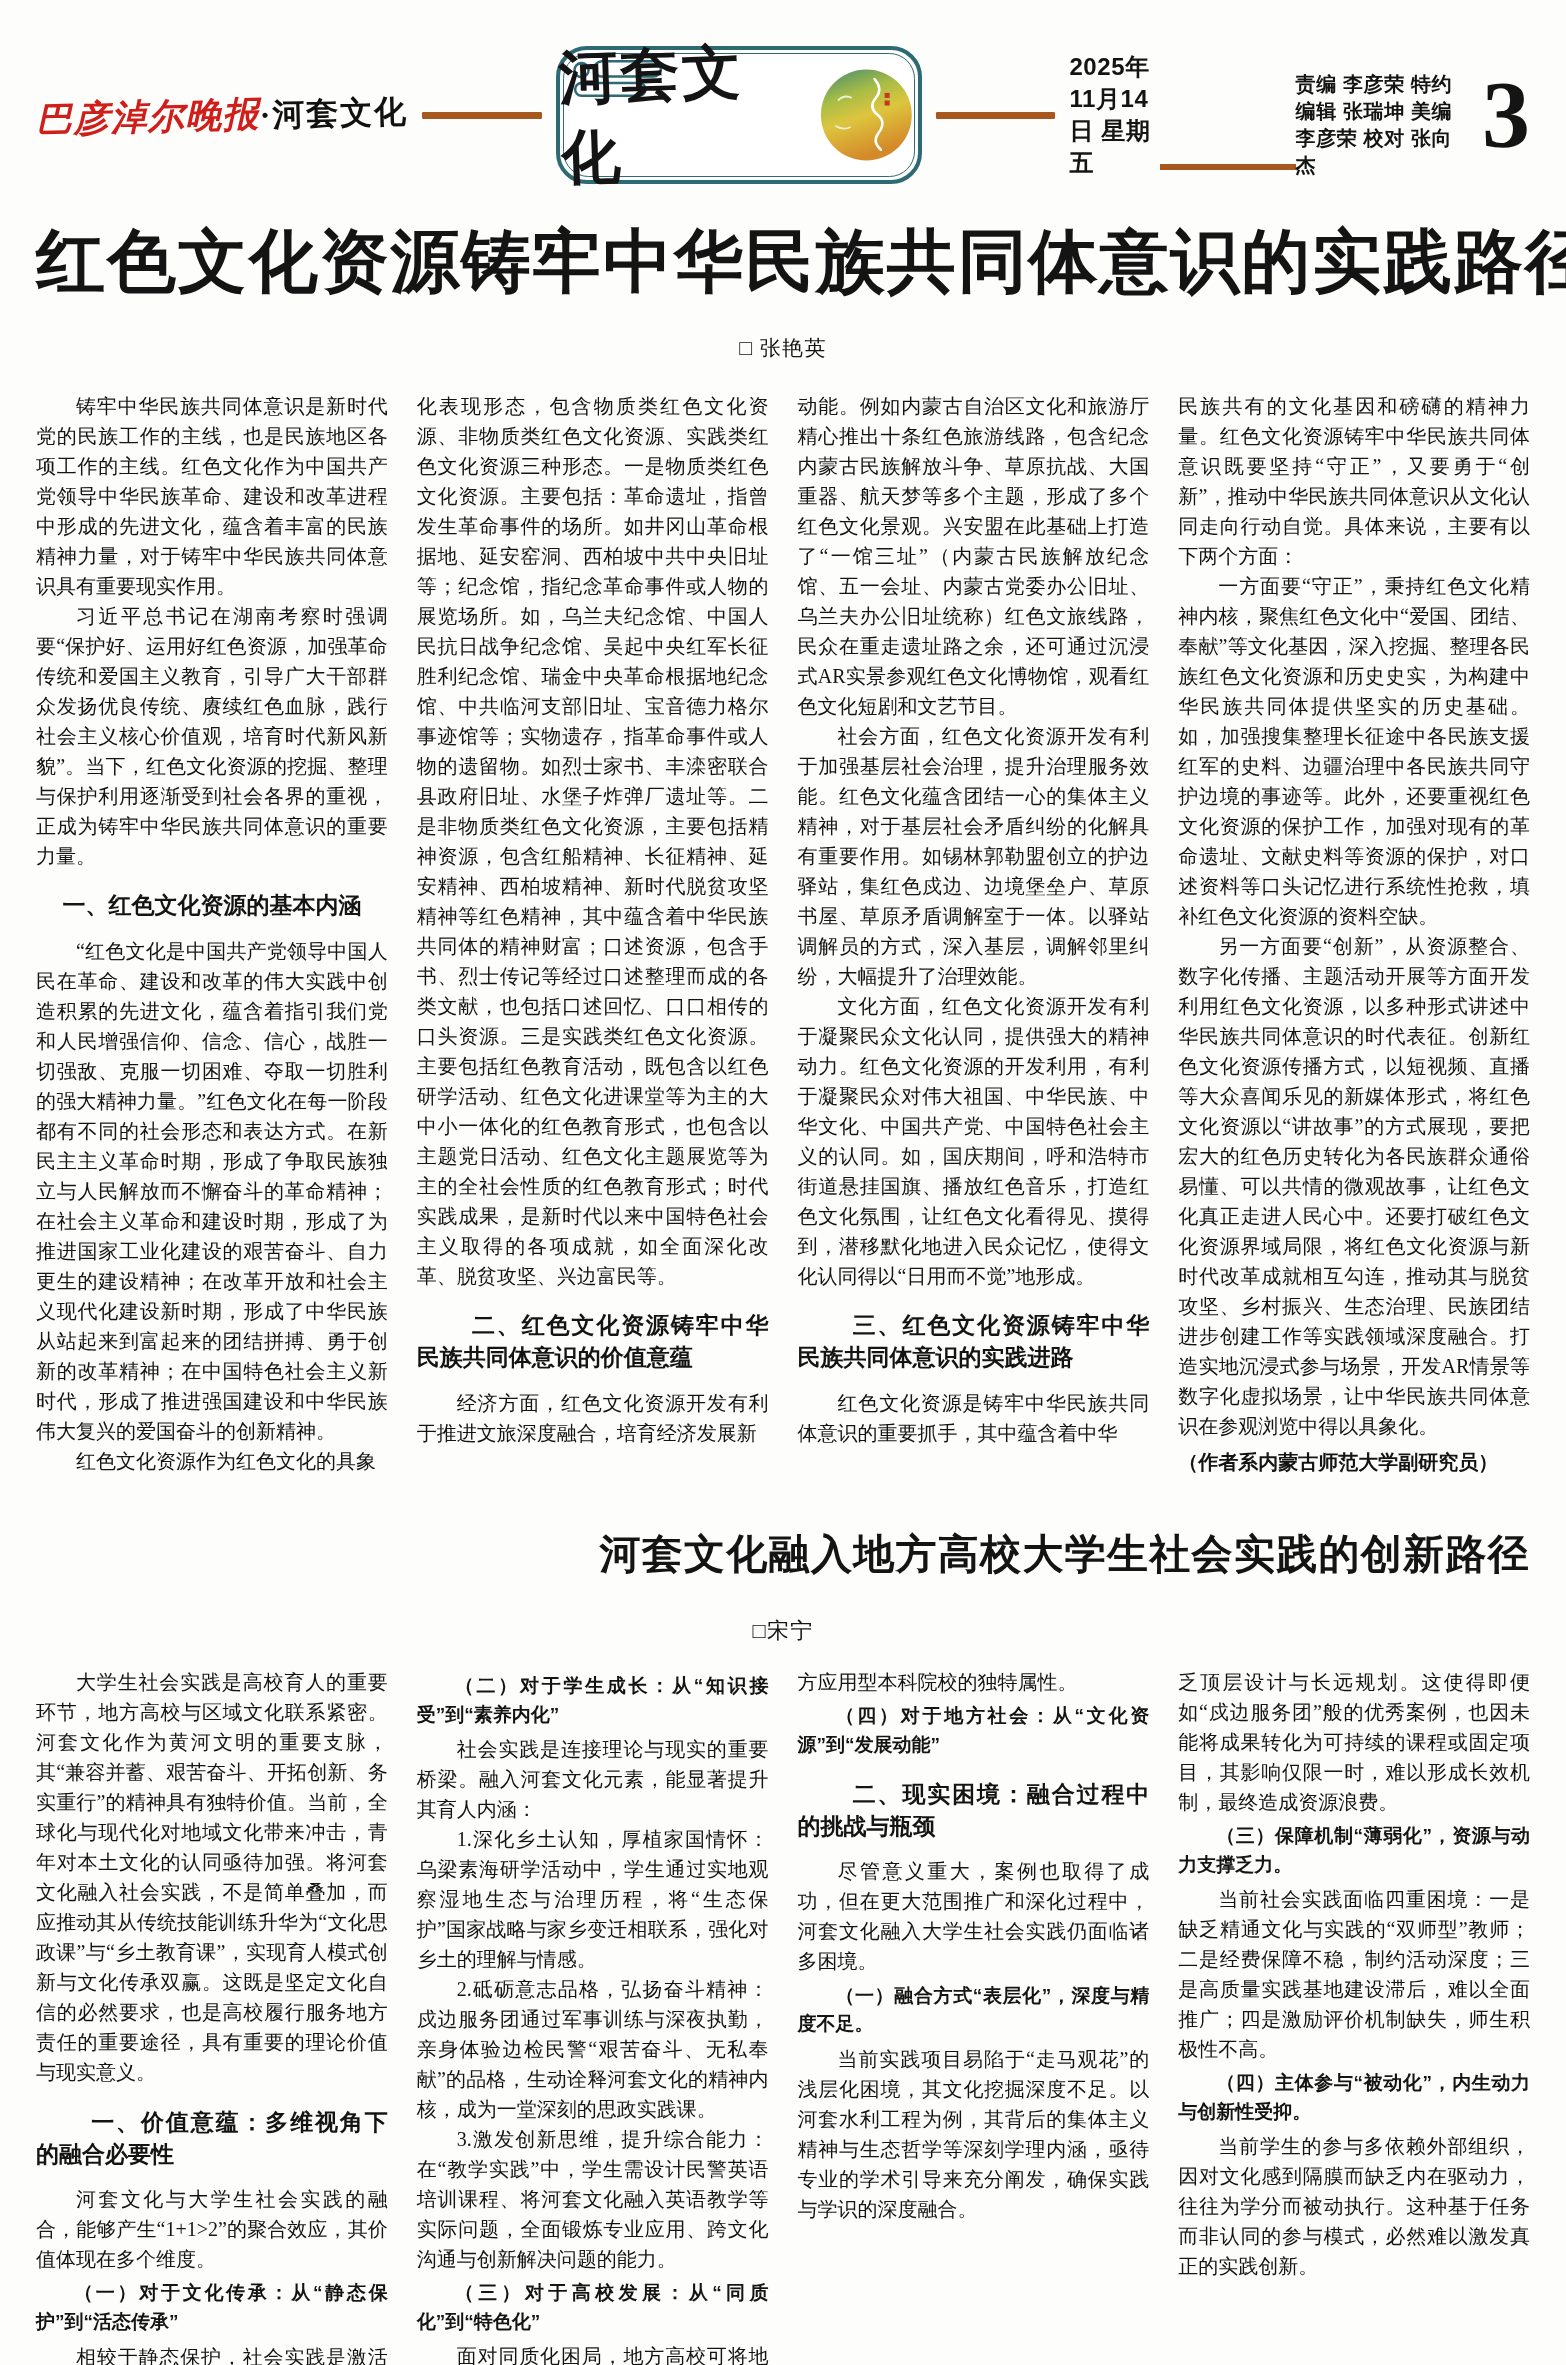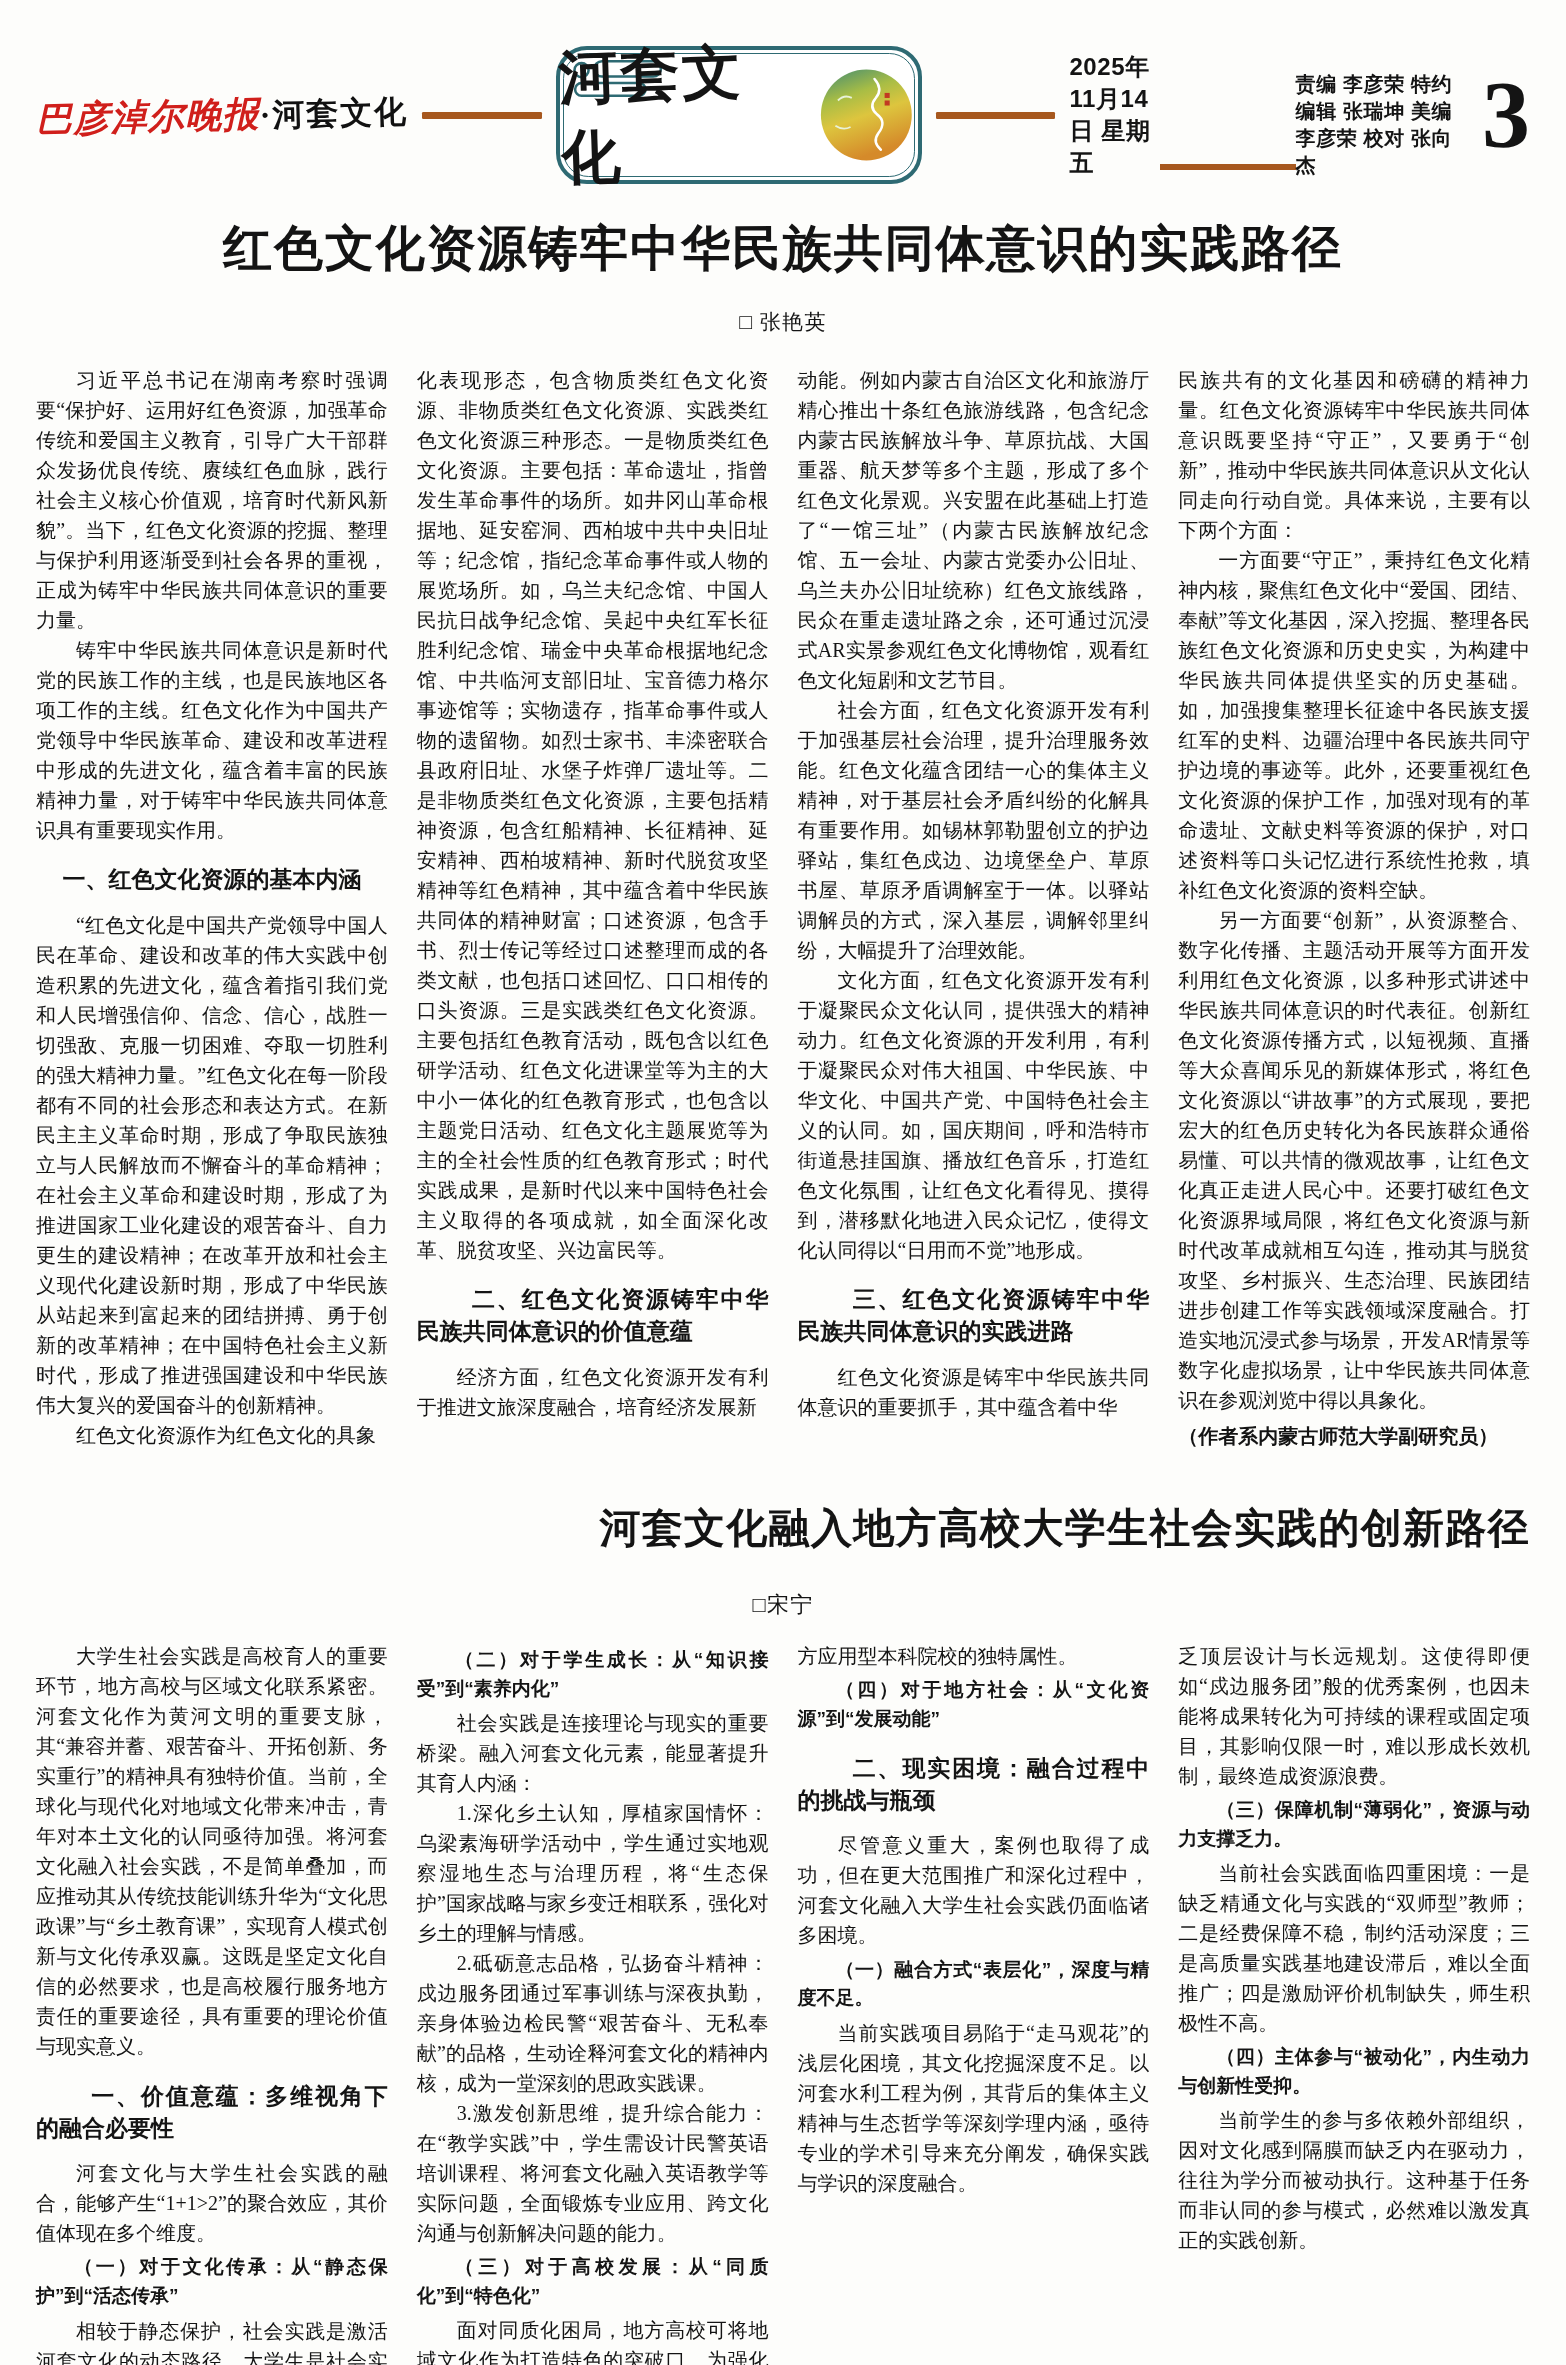--- a/index.html
+++ b/index.html
@@ -20,21 +20,21 @@
   .badge-cloud{position:absolute;left:10.2px;top:6.4px;z-index:1;}
   .globe{z-index:2;margin-right:3.8px;}
   .meta{flex:0 0 auto;display:flex;align-items:center;gap:16.6px;}
   .meta-inner{display:flex;flex-direction:row;align-items:flex-end;width:396px;}
   .date{font-family:"Liberation Sans","DejaVu Sans",sans-serif;font-size:24px;font-weight:700;letter-spacing:0.6px;}
   .mini-rule{width:100%;height:5.8px;background:#a7581e;margin:7.7px 0 9px;}
   .credits{font-family:"Liberation Sans","DejaVu Sans",sans-serif;font-size:20px;font-weight:700;letter-spacing:0.6px;}
   .pageno{font-size:96px;line-height:.9;font-weight:900;}
 
   
-  .headline-1{margin:33px 0 12px;text-align:center;font-size:49px;font-weight:900;
+  .headline-1{margin:33px 0 12px;text-align:center;font-size:69px;font-weight:900;
               letter-spacing:1.9px;white-space:nowrap;}
   .byline{text-align:center;font-size:21px;margin:25.6px 0 29px;letter-spacing:1.3px;}
 
   
   .article-2{margin-top:50px;}
   .headline-2{text-align:right;font-family:"Liberation Sans","DejaVu Sans",sans-serif;
               font-size:41px;font-weight:900;letter-spacing:1.3px;white-space:nowrap;}
   .byline-2{text-align:center;font-size:22px;margin:22px 0 21px;letter-spacing:1.3px;}
 
   
@@ -93,22 +93,22 @@
       </div>
       <div class="pageno">3</div>
     </div>
   </div>
 
   <div class="article-1">
     <h1 class="headline-1">红色文化资源铸牢中华民族共同体意识的实践路径</h1>
     <div class="byline">□ 张艳英</div>
     <div class="cols">
       <div class="col">
+          <p class="p">铸牢中华民族共同体意识是新时代党的民族工作的主线，也是民族地区各项工作的主线。红色文化作为中国共产党领导中华民族革命、建设和改革进程中形成的先进文化，蕴含着丰富的民族精神力量，对于铸牢中华民族共同体意识具有重要现实作用。</p>
           <p class="p">习近平总书记在湖南考察时强调要“保护好、运用好红色资源，加强革命传统和爱国主义教育，引导广大干部群众发扬优良传统、赓续红色血脉，践行社会主义核心价值观，培育时代新风新貌”。当下，红色文化资源的挖掘、整理与保护利用逐渐受到社会各界的重视，正成为铸牢中华民族共同体意识的重要力量。</p>
-          <p class="p">铸牢中华民族共同体意识是新时代党的民族工作的主线，也是民族地区各项工作的主线。红色文化作为中国共产党领导中华民族革命、建设和改革进程中形成的先进文化，蕴含着丰富的民族精神力量，对于铸牢中华民族共同体意识具有重要现实作用。</p>
           <p class="hc">一、红色文化资源的基本内涵</p>
           <p class="p">“红色文化是中国共产党领导中国人民在革命、建设和改革的伟大实践中创造积累的先进文化，蕴含着指引我们党和人民增强信仰、信念、信心，战胜一切强敌、克服一切困难、夺取一切胜利的强大精神力量。”红色文化在每一阶段都有不同的社会形态和表达方式。在新民主主义革命时期，形成了争取民族独立与人民解放而不懈奋斗的革命精神；在社会主义革命和建设时期，形成了为推进国家工业化建设的艰苦奋斗、自力更生的建设精神；在改革开放和社会主义现代化建设新时期，形成了中华民族从站起来到富起来的团结拼搏、勇于创新的改革精神；在中国特色社会主义新时代，形成了推进强国建设和中华民族伟大复兴的爱国奋斗的创新精神。</p>
           <p class="p">红色文化资源作为红色文化的具象</p>
         </div>
       <div class="col">
           <p class="pc">化表现形态，包含物质类红色文化资源、非物质类红色文化资源、实践类红色文化资源三种形态。一是物质类红色文化资源。主要包括：革命遗址，指曾发生革命事件的场所。如井冈山革命根据地、延安窑洞、西柏坡中共中央旧址等；纪念馆，指纪念革命事件或人物的展览场所。如，乌兰夫纪念馆、中国人民抗日战争纪念馆、吴起中央红军长征胜利纪念馆、瑞金中央革命根据地纪念馆、中共临河支部旧址、宝音德力格尔事迹馆等；实物遗存，指革命事件或人物的遗留物。如烈士家书、丰滦密联合县政府旧址、水堡子炸弹厂遗址等。二是非物质类红色文化资源，主要包括精神资源，包含红船精神、长征精神、延安精神、西柏坡精神、新时代脱贫攻坚精神等红色精神，其中蕴含着中华民族共同体的精神财富；口述资源，包含手书、烈士传记等经过口述整理而成的各类文献，也包括口述回忆、口口相传的口头资源。三是实践类红色文化资源。主要包括红色教育活动，既包含以红色研学活动、红色文化进课堂等为主的大中小一体化的红色教育形式，也包含以主题党日活动、红色文化主题展览等为主的全社会性质的红色教育形式；时代实践成果，是新时代以来中国特色社会主义取得的各项成就，如全面深化改革、脱贫攻坚、兴边富民等。</p>
           <p class="hi">二、红色文化资源铸牢中华民族共同体意识的价值意蕴</p>
           <p class="p">经济方面，红色文化资源开发有利于推进文旅深度融合，培育经济发展新</p>
         </div>
       <div class="col">

